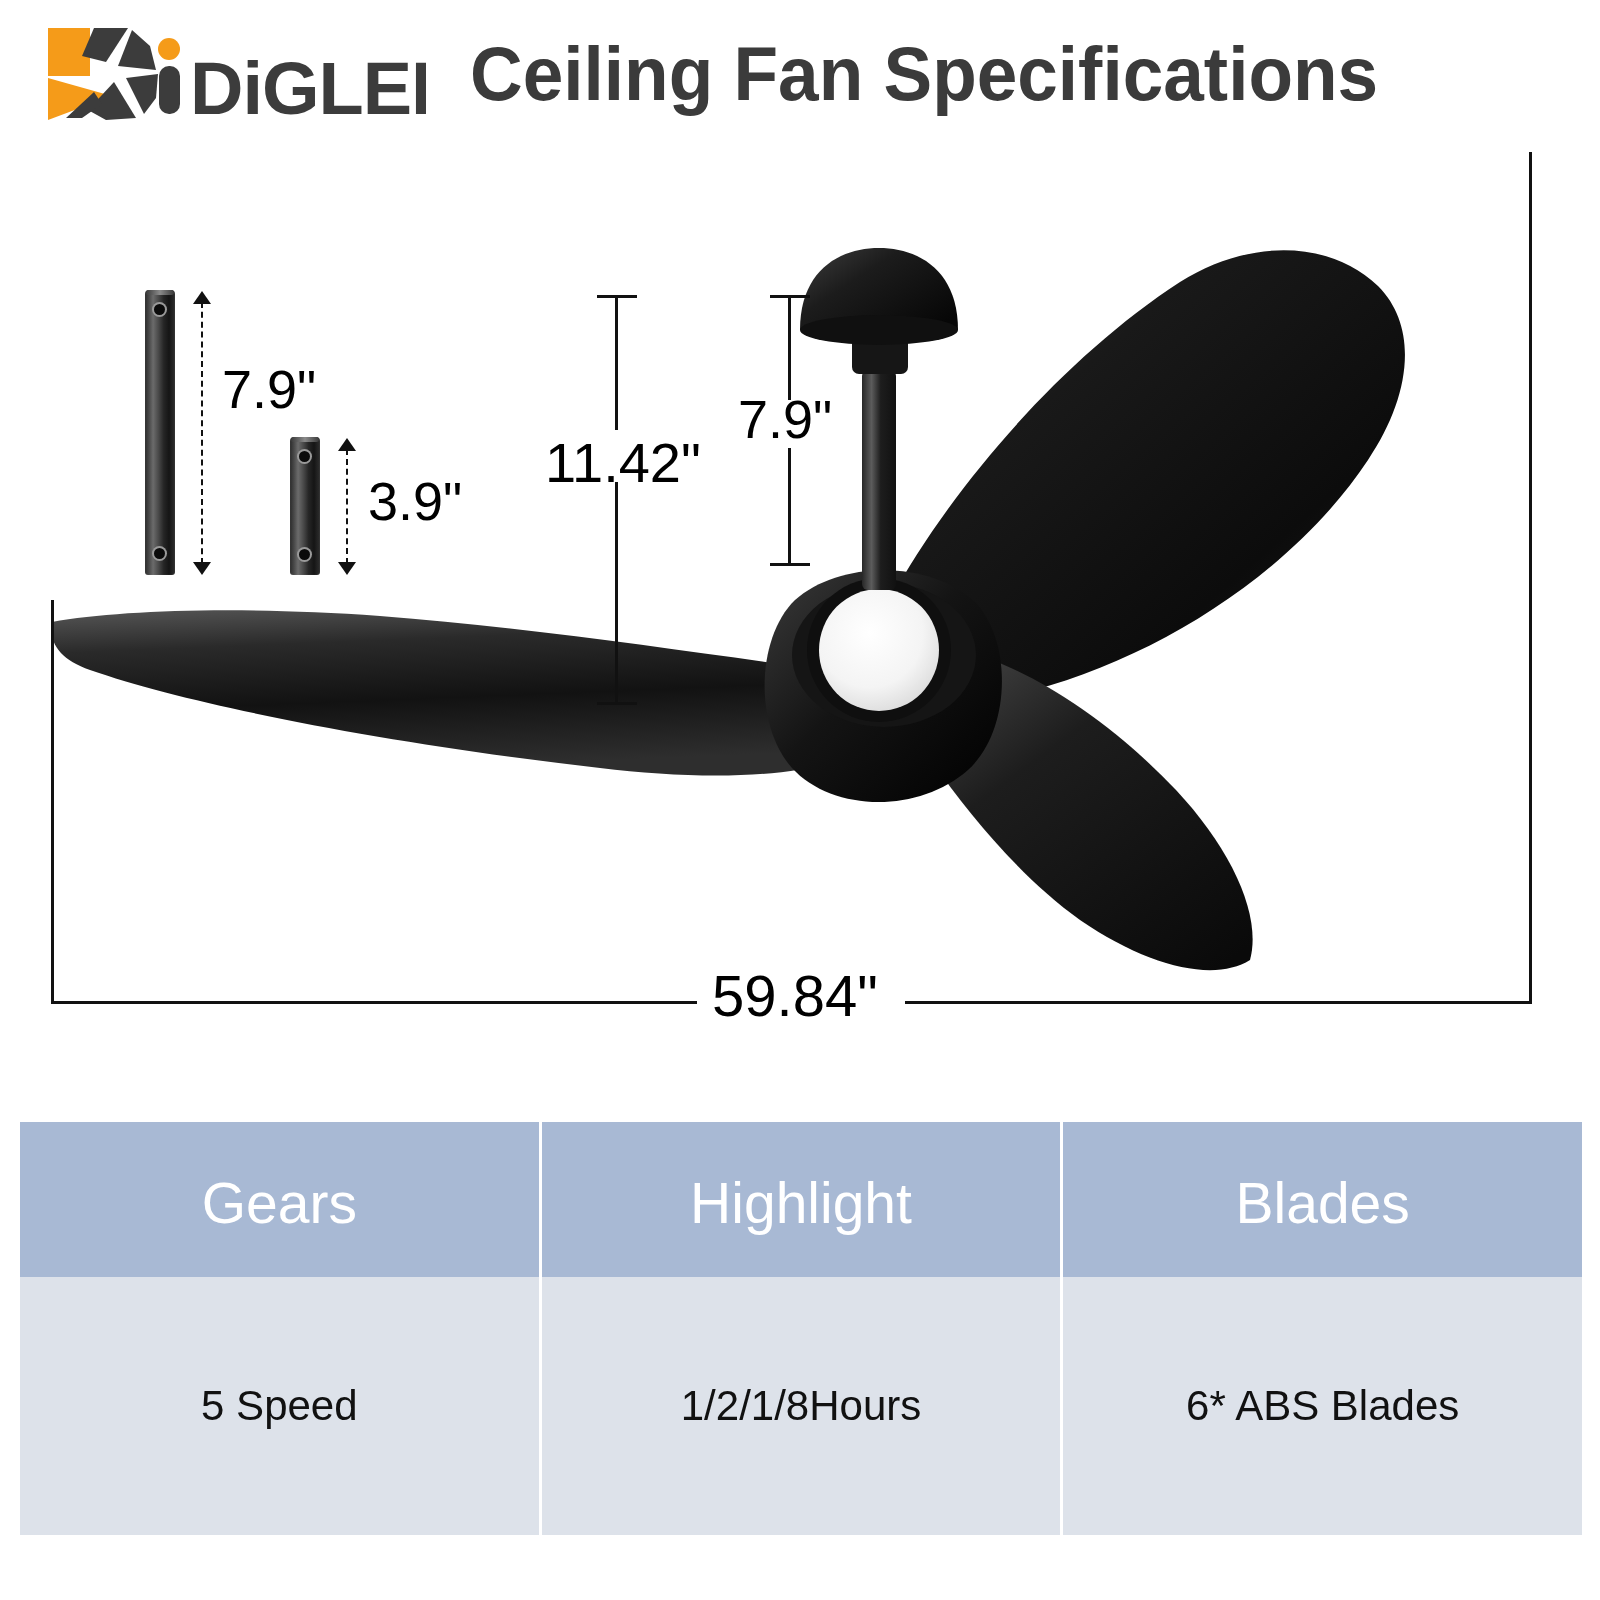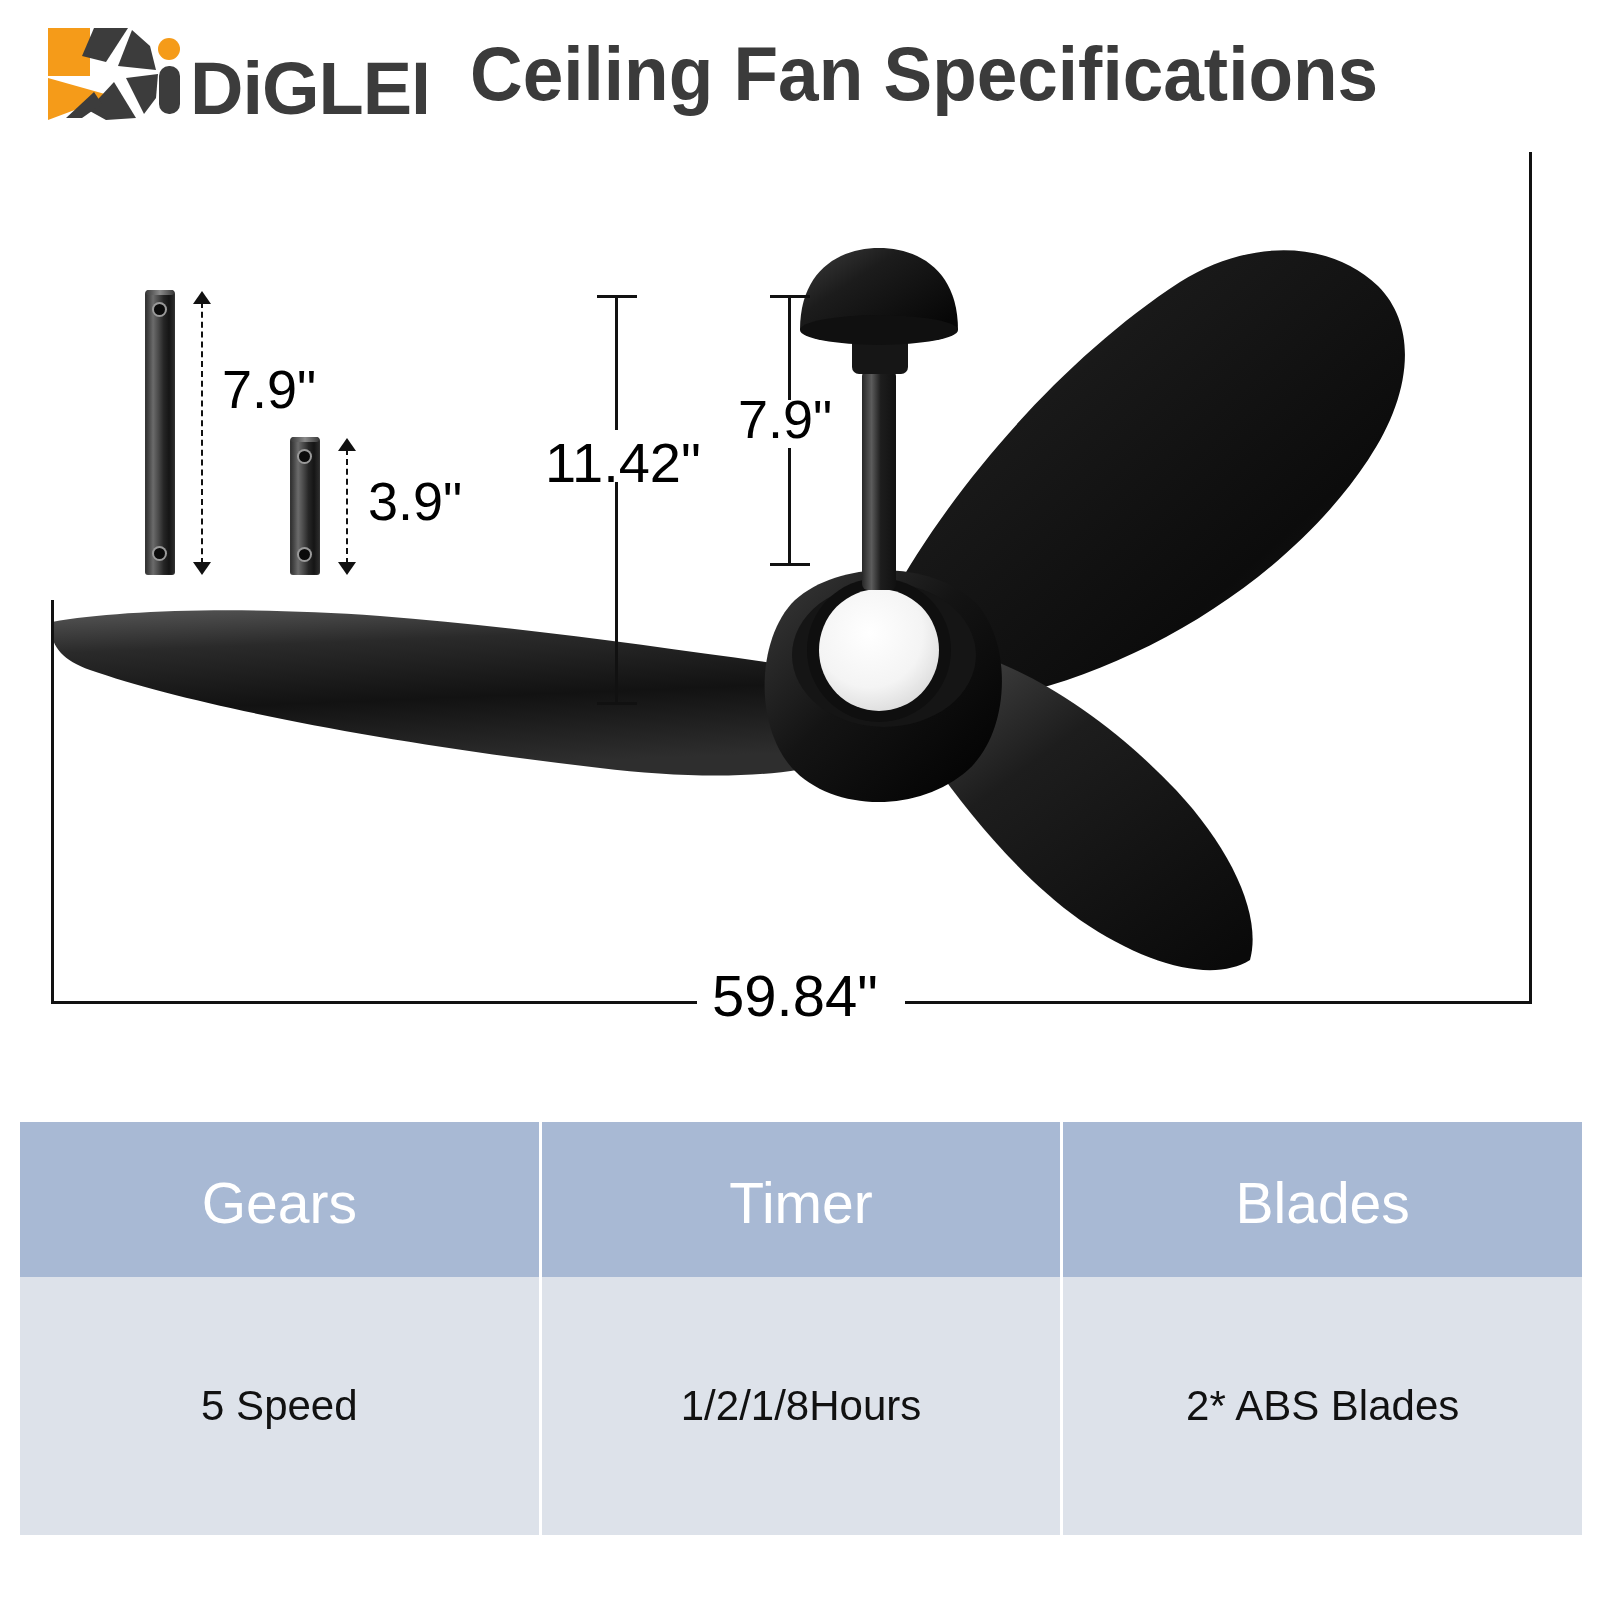--- a/index.html
+++ b/index.html
@@ -314,22 +314,22 @@
   <div class="dim-solid-v" style="left:1529px; top:22px; height:852px;"></div>
   <div class="dim-solid-h" style="left:51px; top:871px; width:646px;"></div>
   <div class="dim-solid-h" style="left:905px; top:871px; width:627px;"></div>
   <div class="dim-label" style="left:712px; top:832px; font-size:58px;">59.84"</div>
 </div>
 
 <div id="spec-table">
 
   <div class="spec-row head-row">
     <div class="spec-cell">Gears</div>
-    <div class="spec-cell">Timer</div>
+    <div class="spec-cell">Highlight</div>
     <div class="spec-cell">Blades</div>
   </div>
 
   <div class="spec-row body-row">
     <div class="spec-cell">5 Speed</div>
     <div class="spec-cell">1/2/1/8Hours</div>
-    <div class="spec-cell">2* ABS Blades</div>
+    <div class="spec-cell">6* ABS Blades</div>
   </div>
 </div>
 
 </body></html>

